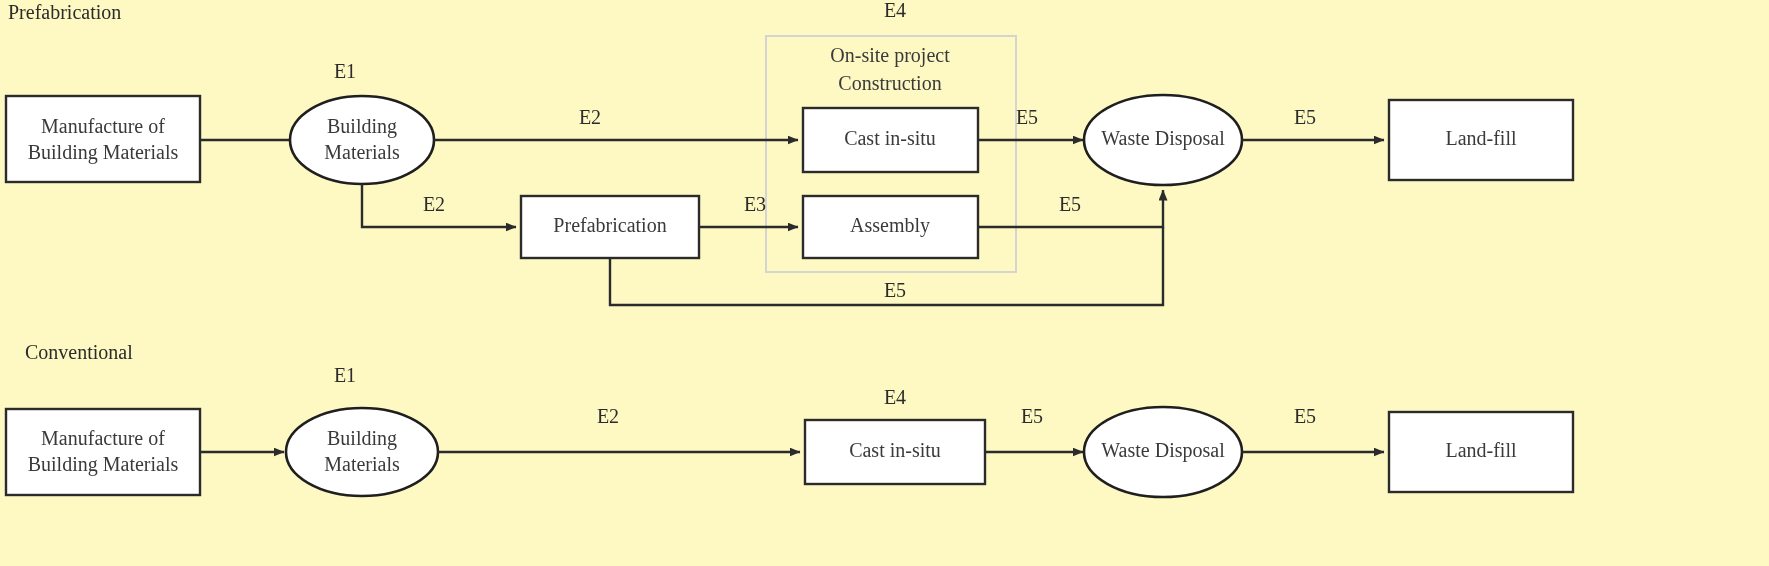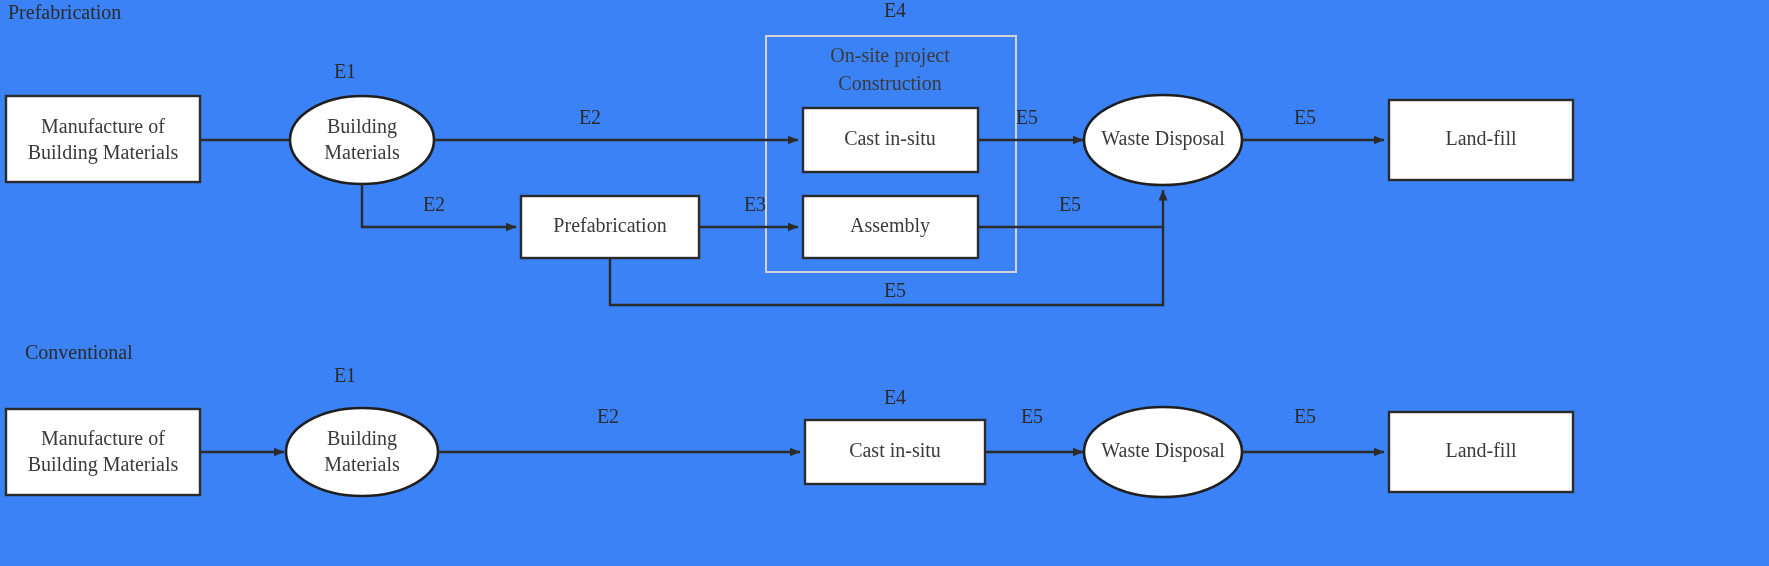--- a/index.html
+++ b/index.html
@@ -8,21 +8,21 @@
     background: #ffffff;
   }
   body {
     font-family: "Liberation Serif", "DejaVu Serif", serif;
     color: #2b2b2b;
   }
   #diagram-root {
     position: relative;
     width: 1769px;
     height: 566px;
-    background: #3b82f6;
+    background: #fef9c3;
     overflow: hidden;
   }
   svg.layer {
     position: absolute;
     left: 0;
     top: 0;
     width: 1769px;
     height: 566px;
   }
   .node-text {

